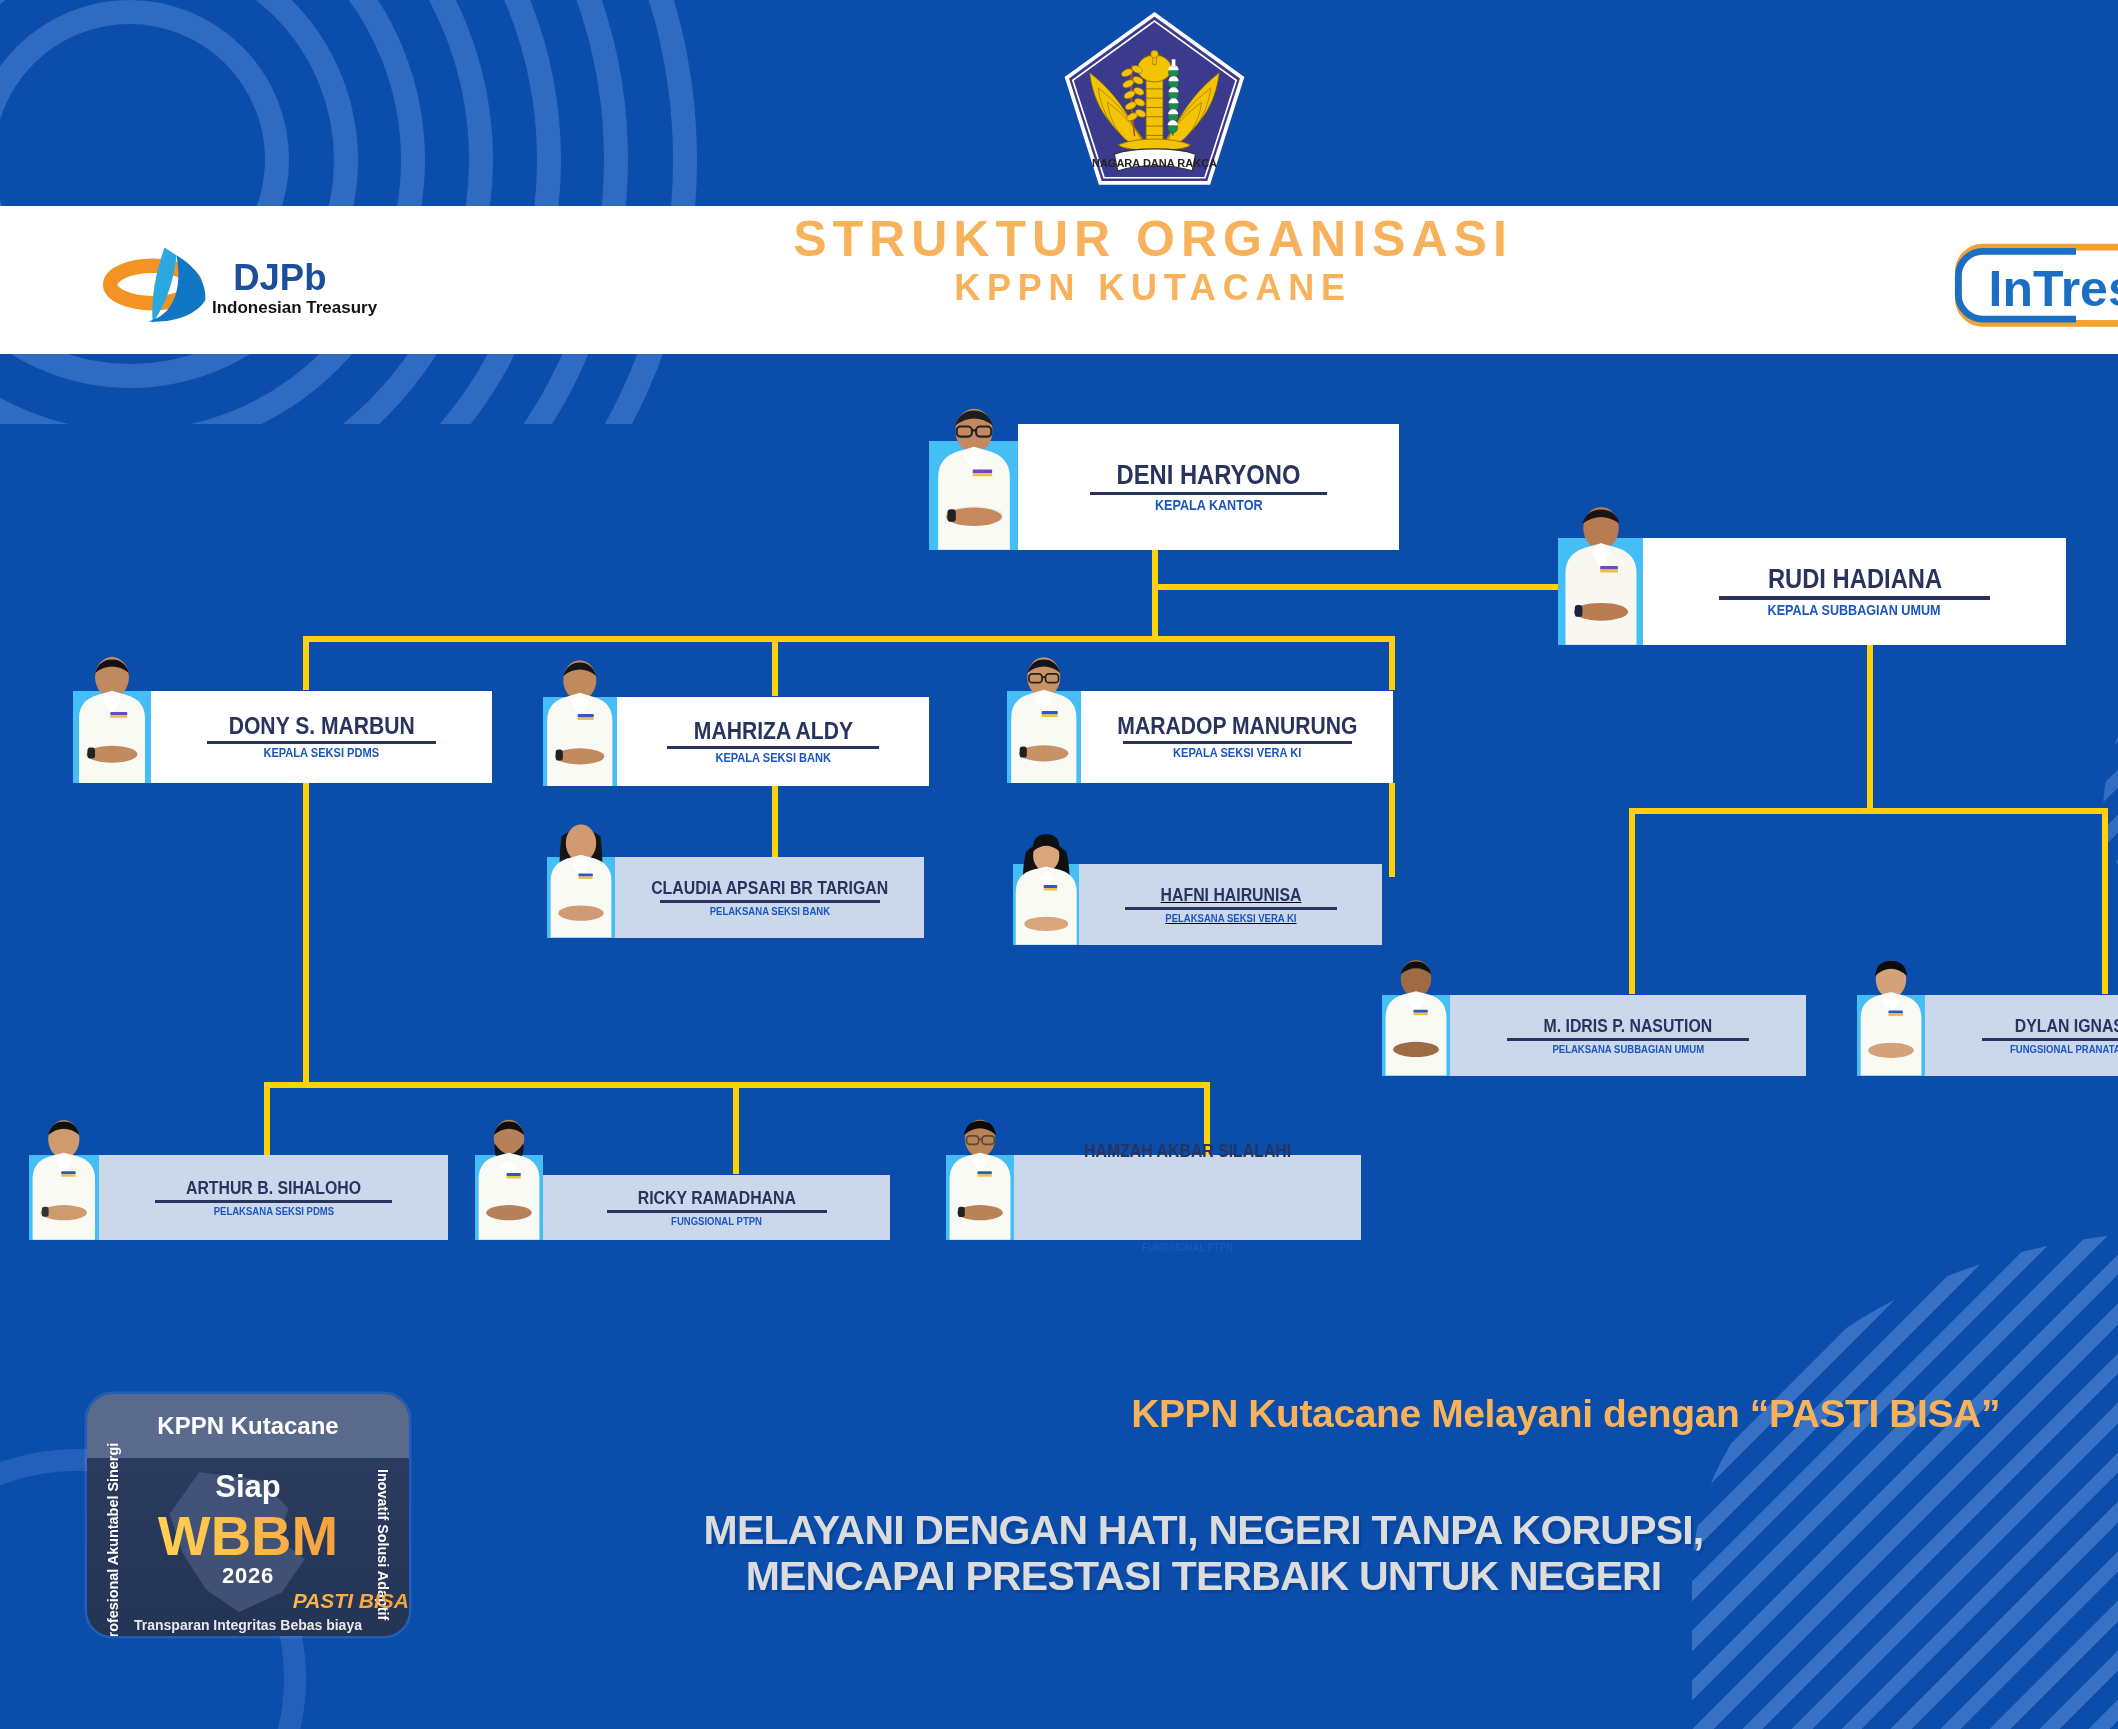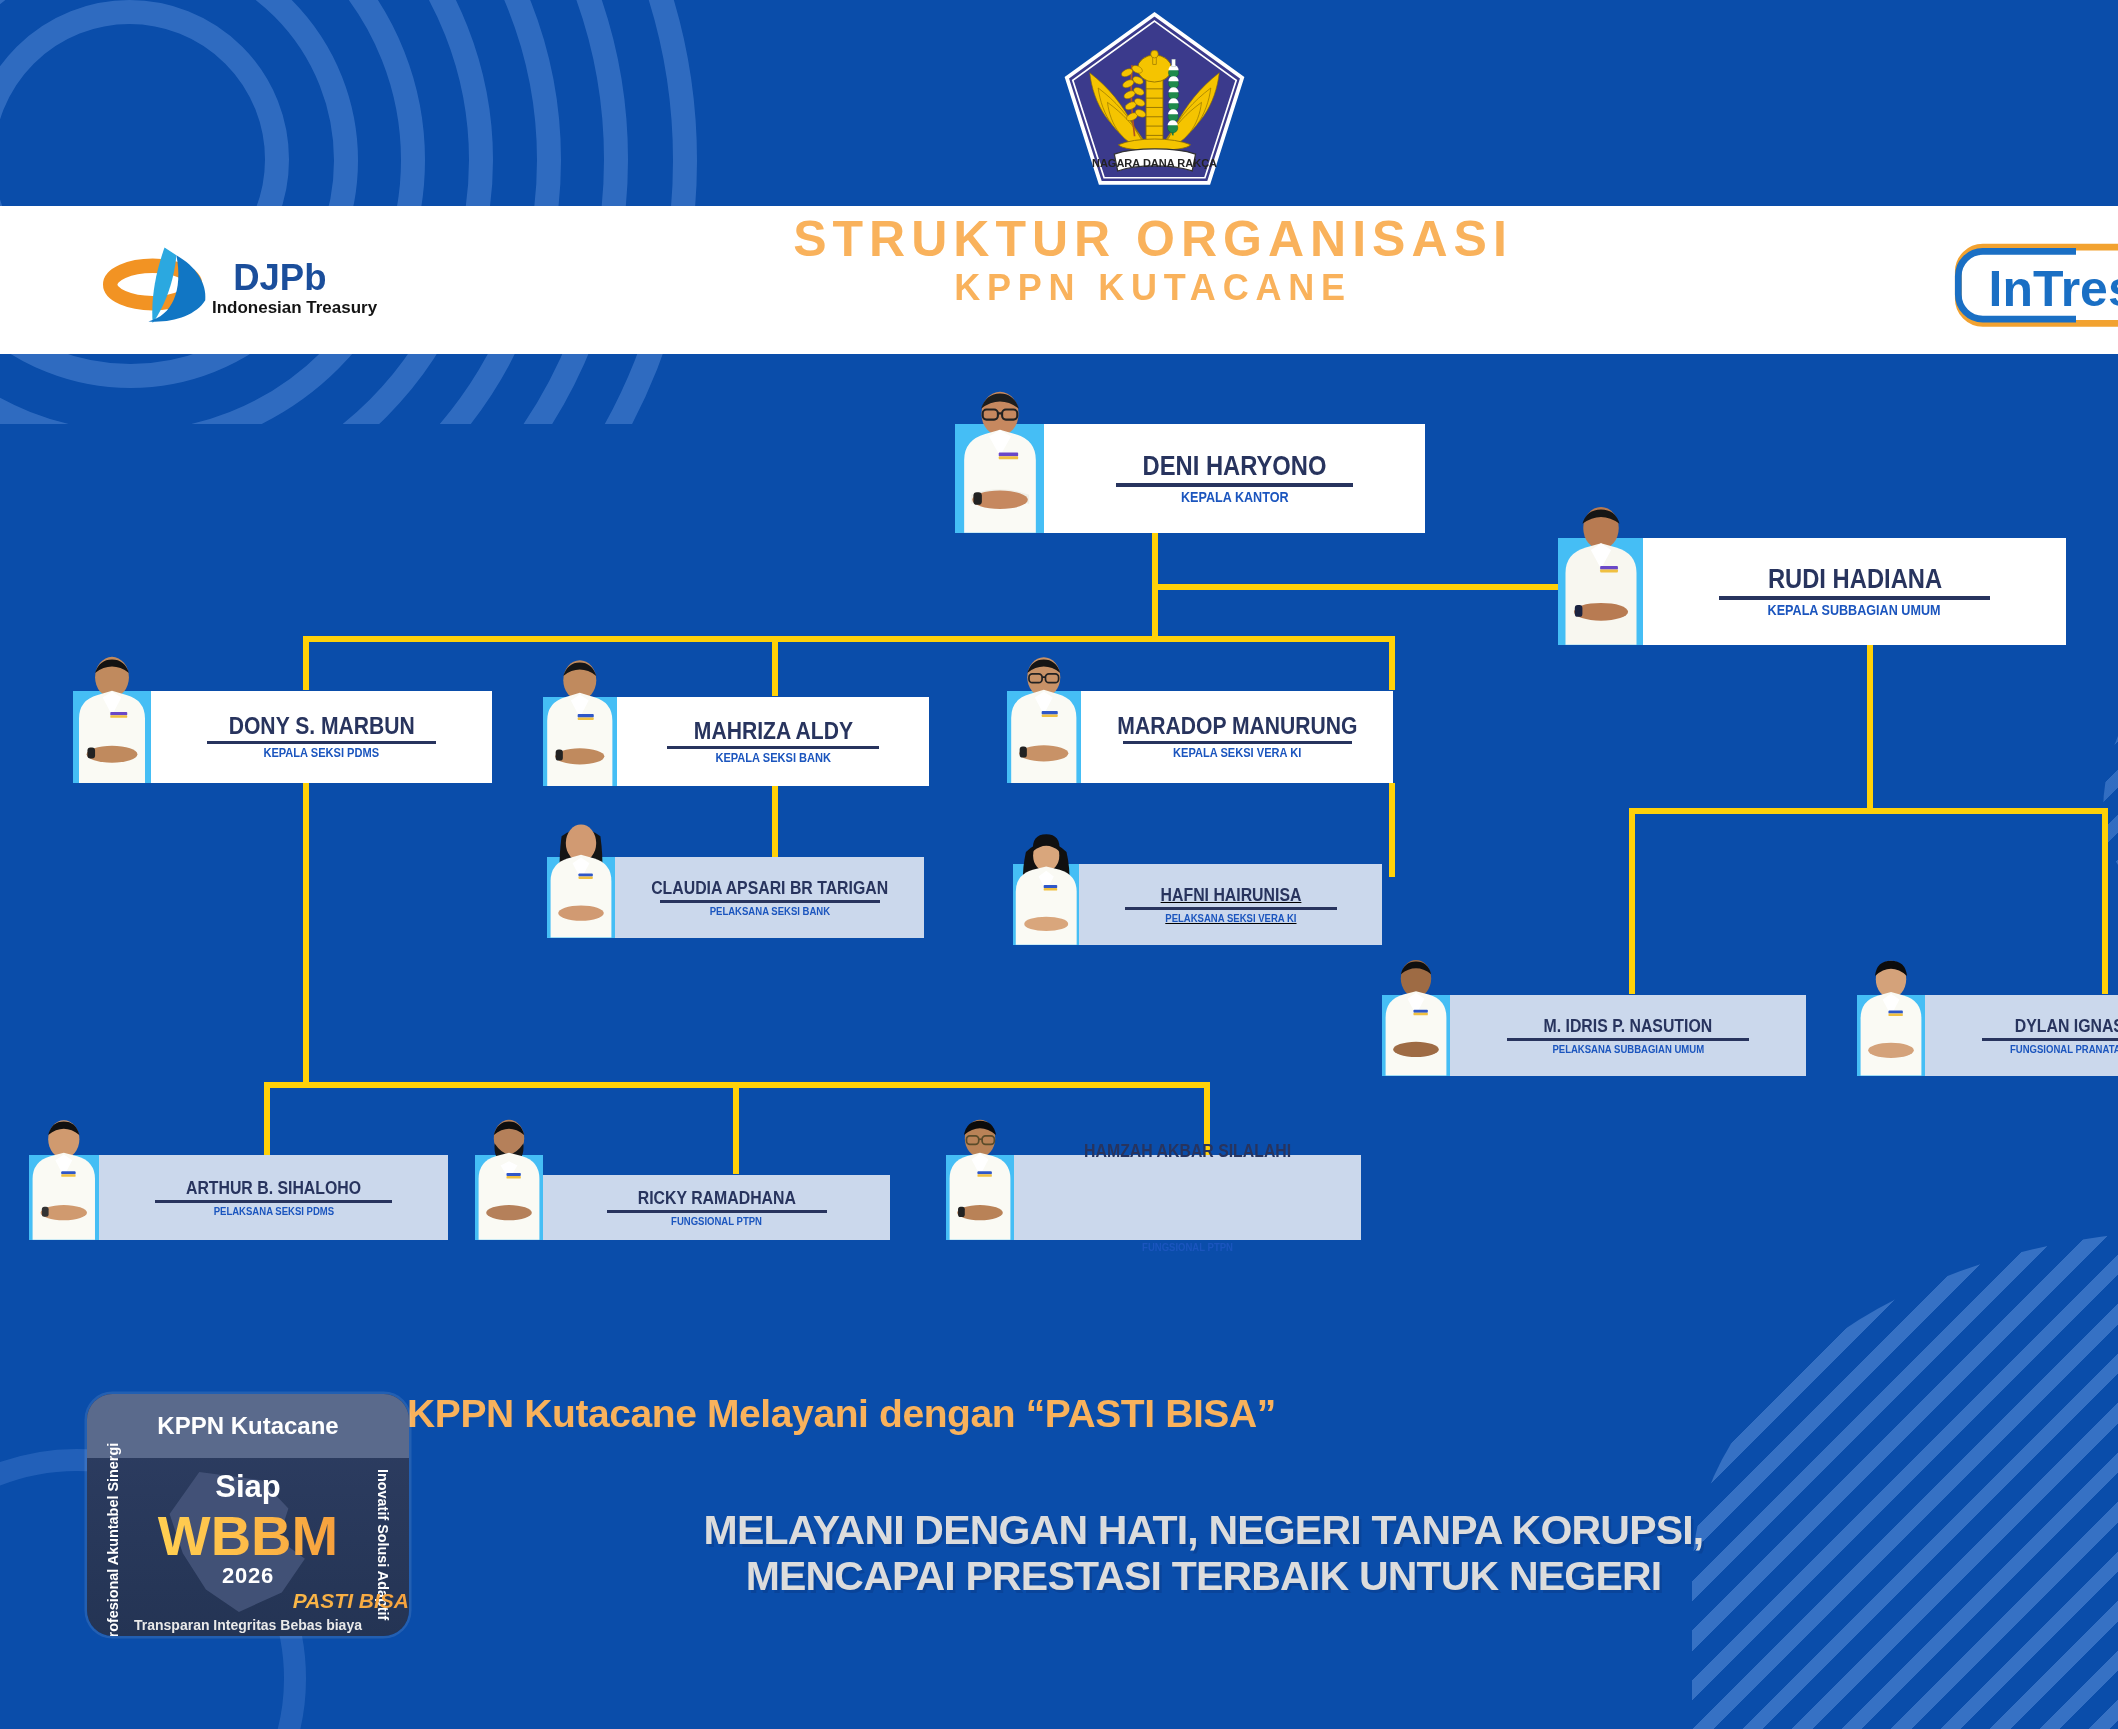--- a/index.html
+++ b/index.html
@@ -84,21 +84,21 @@
   
   .lvl1 .p-name{font-size:27px;}
   .lvl1 .p-title{font-size:14px;}
   .lvl2 .p-name{font-size:24px;}
   .lvl2 .p-title{font-size:12.3px;}
   .lvl3 .p-name{font-size:18px;}
   .lvl3 .p-title{font-size:10.6px;}
 
   
   .tagline{
-    position:absolute;left:407px;top:1392px;width:1593px;text-align:left;
+    position:absolute;left:407px;top:1392px;width:1593px;text-align:right;
     color:#F9B25C;font-size:39px;font-weight:bold;letter-spacing:-0.4px;
   }
   .slogan{
     position:absolute;left:407px;top:1508px;width:1593px;text-align:center;
     color:#DCDCDC;font-size:41px;font-weight:bold;line-height:1.12;
     letter-spacing:-0.8px;text-shadow:2.5px 2.5px 0 rgba(10,50,120,.30);
   }
 
   
   .badge{
@@ -265,21 +265,21 @@
   <div class="conn" style="left:264px;top:1082px;width:946px;height:5.5px;"></div>
   <div class="conn" style="left:264px;top:1082px;width:5.5px;height:92px;"></div>
   <div class="conn" style="left:733px;top:1082px;width:5.5px;height:92px;"></div>
   <div class="conn" style="left:1204px;top:1082px;width:5.5px;height:92px;"></div>
 
   <div class="conn" style="left:1867px;top:639px;width:5.5px;height:174px;"></div>
   <div class="conn" style="left:1629px;top:808px;width:478px;height:5.5px;"></div>
   <div class="conn" style="left:1629px;top:808px;width:5.5px;height:186px;"></div>
   <div class="conn" style="left:2102px;top:808px;width:5.5px;height:186px;"></div>
 
-  <div class="card lvl1" style="left:955px;top:424px;width:470px;height:109px;text-align:right;">
+  <div class="card lvl1" style="left:929px;top:424px;width:470px;height:126px;text-align:right;">
     <div class="photo" style="width:89px;height:109px;">
       <svg class="person" width="97" height="144" viewBox="0 0 230 340">
         <g>
             <ellipse cx="115" cy="58" rx="44" ry="52" fill="#C6885F"></ellipse>
         <path d="M70 46 q45 -34 90 0 q-12 -36 -45 -36 q-33 0 -45 36 Z" fill="#1d1d1d"></path>
         <rect x="74" y="48" width="36" height="24" rx="9" fill="none" stroke="#222" stroke-width="5"></rect>
         <rect x="120" y="48" width="36" height="24" rx="9" fill="none" stroke="#222" stroke-width="5"></rect>
         <line x1="110" y1="57" x2="120" y2="57" stroke="#222" stroke-width="5"></line>
         <path d="M100 96 h30 v26 h-30 z" fill="#C6885F"></path>
         <path d="M30 340 V168 q0 -48 50 -62 l35 -10 l35 10 q50 14 50 62 V340 Z" fill="#FAFAF5"></path>

